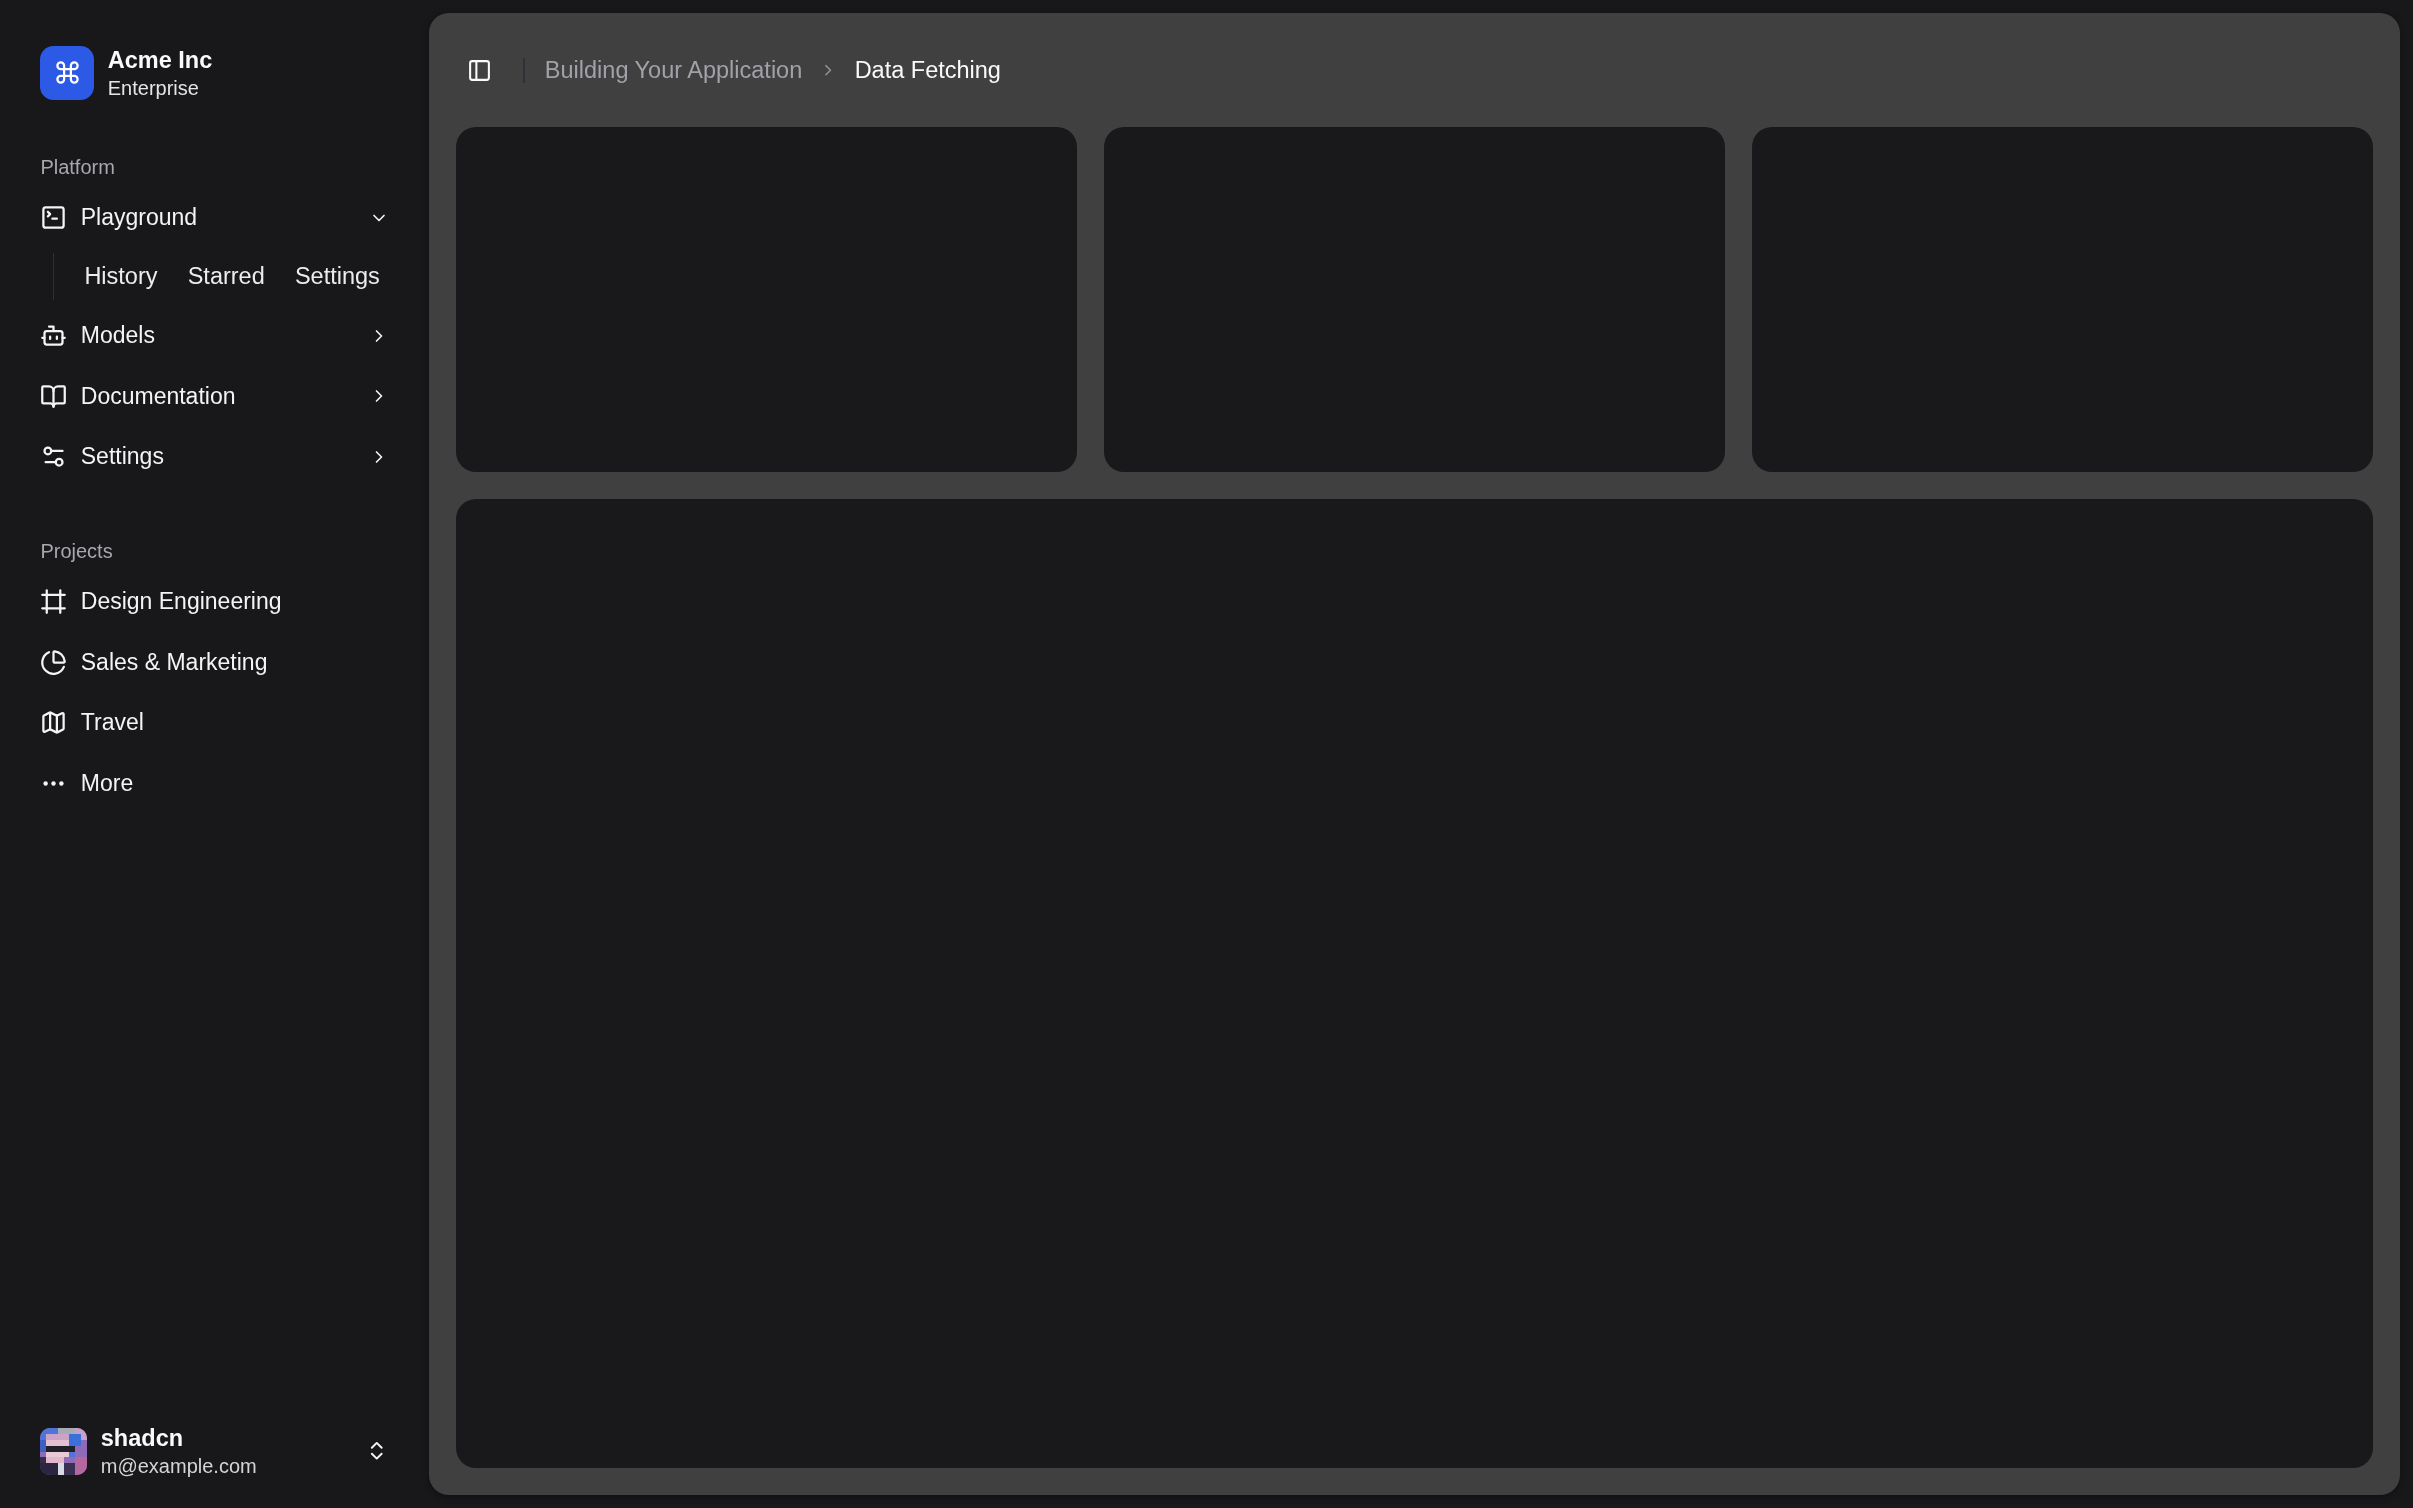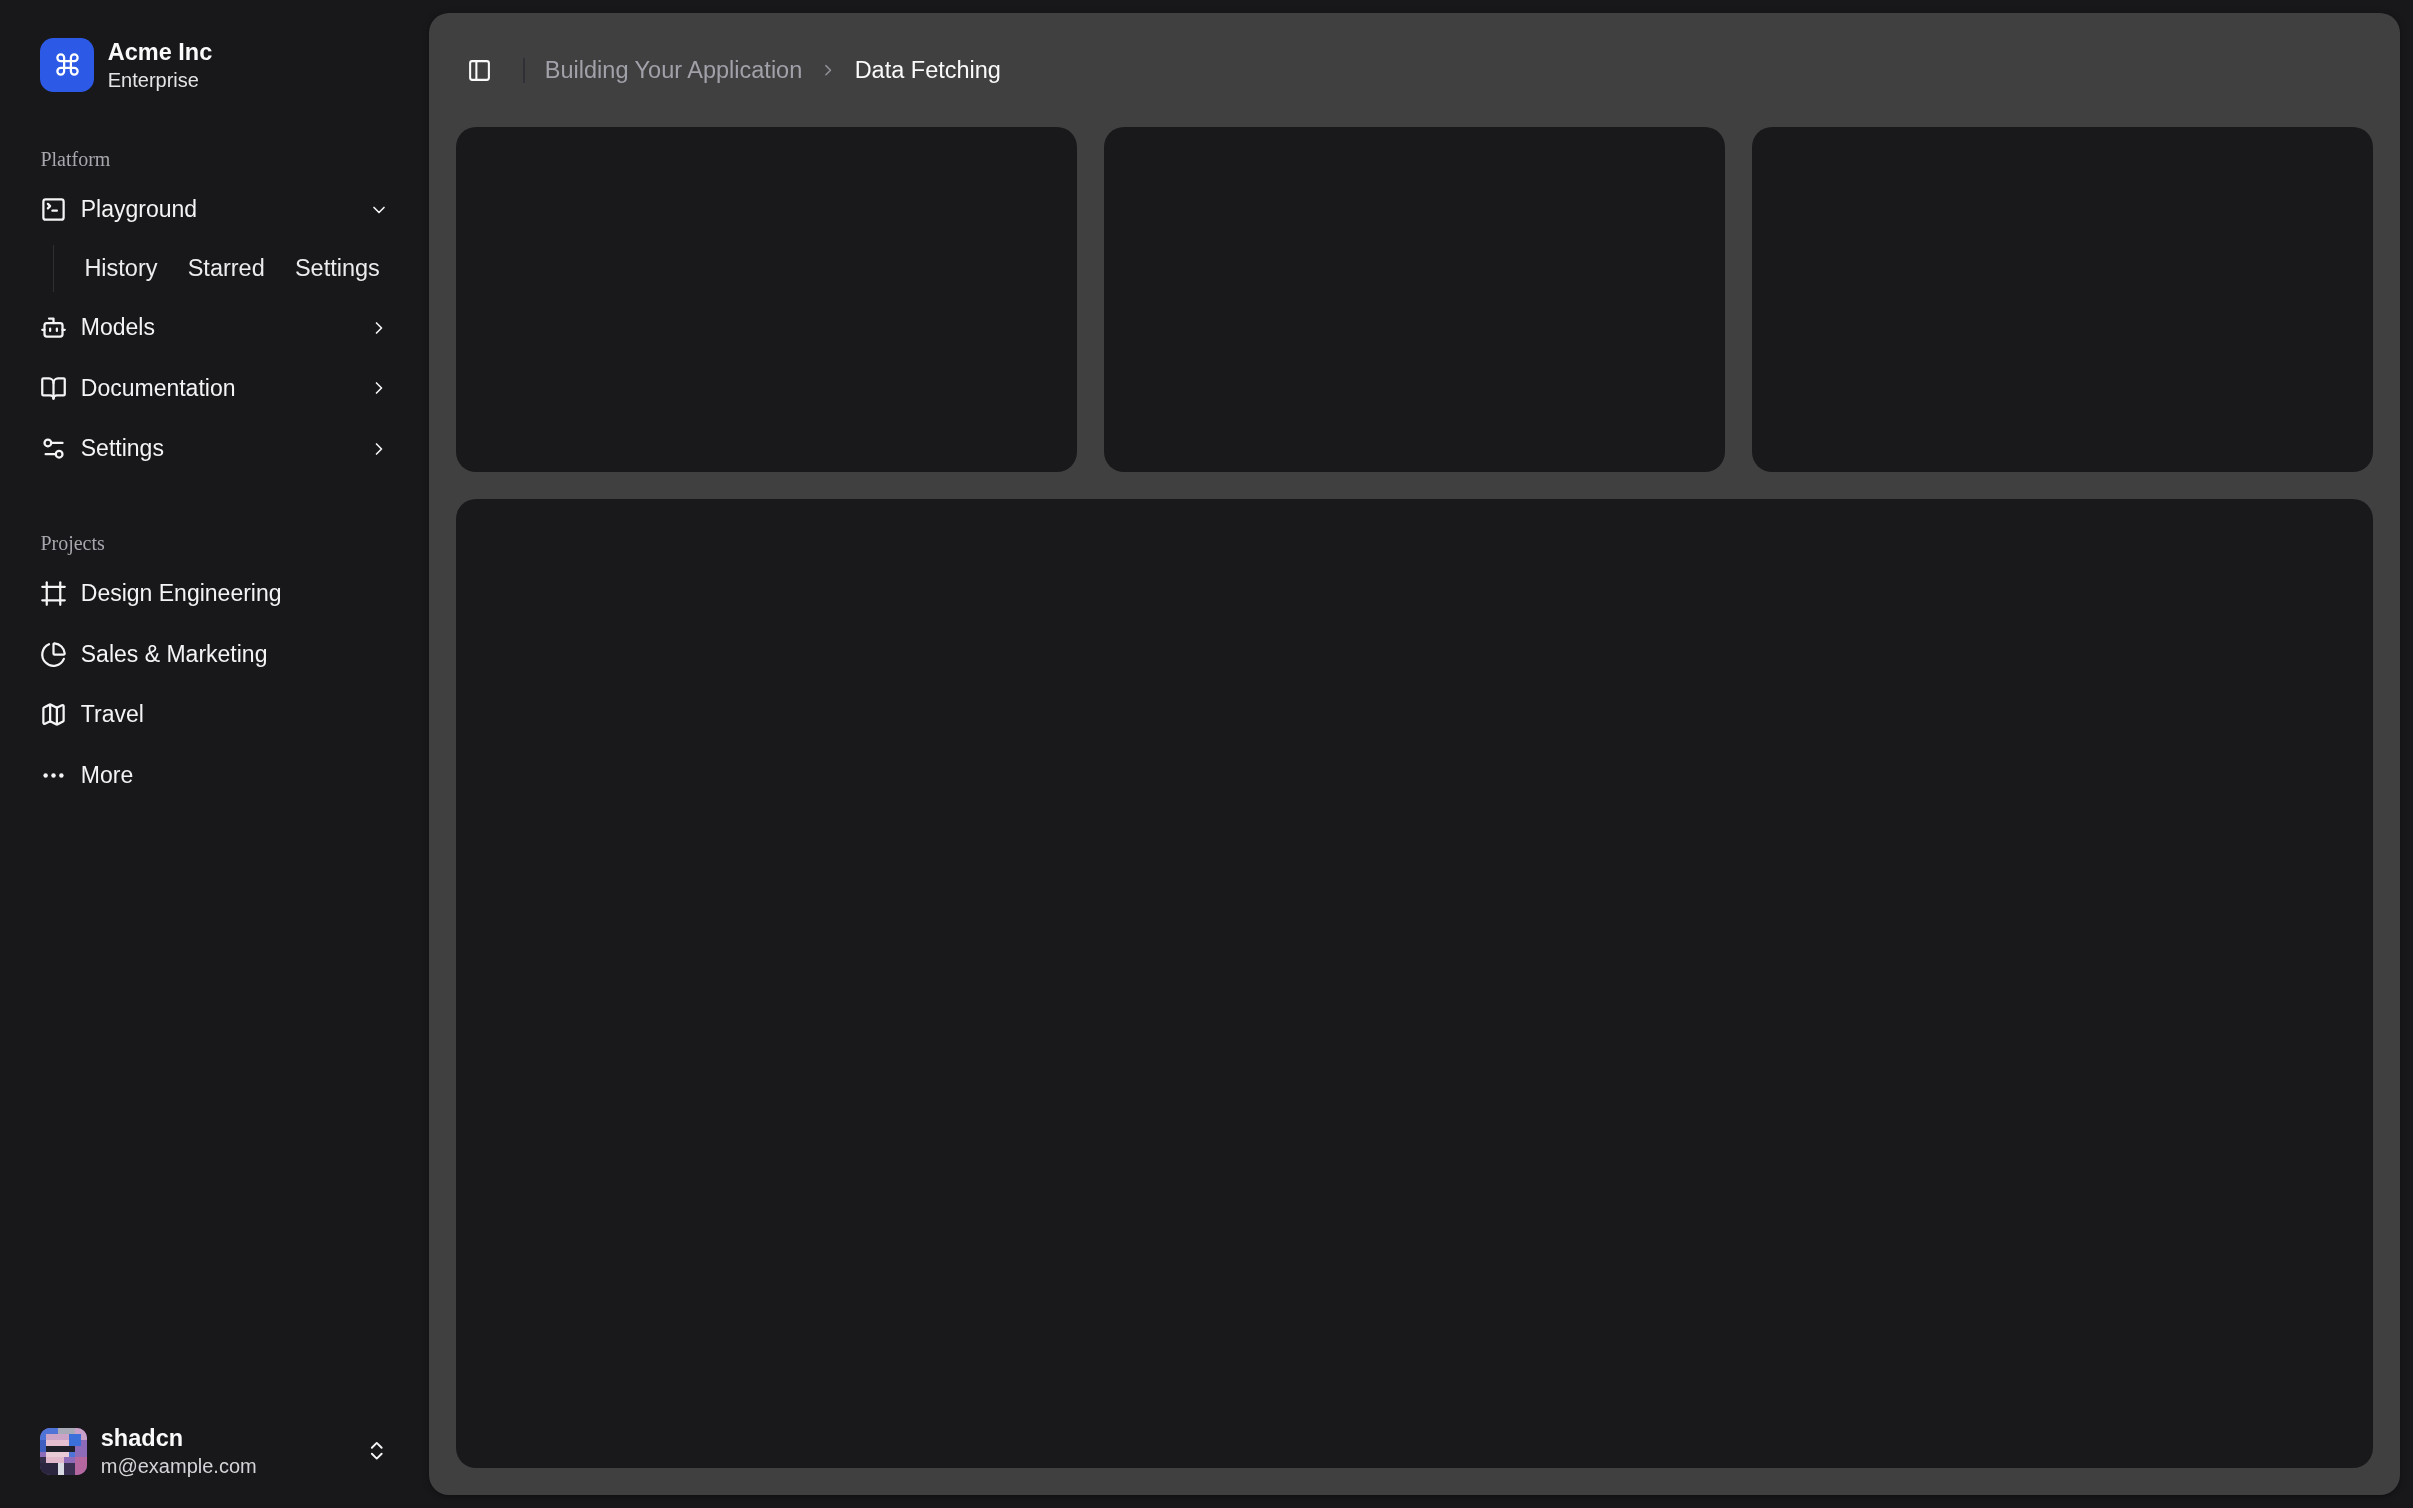--- a/index.html
+++ b/index.html
@@ -9,42 +9,42 @@
     color: #f4f4f5;
     font-family: "Liberation Sans", sans-serif;
     position: relative;
     -webkit-font-smoothing: antialiased;
   }
 
   
   .sidebar {
     position: absolute; left: 0; top: 0; bottom: 0; width: 429px;
     display: flex; flex-direction: column;
-    padding: 31px 27px 20px;
+    padding: 39px 27px 20px;
   }
   .team-row {
     display: flex; align-items: center; gap: 13.4px;
     padding: 6.7px 13.4px; border-radius: 10px; margin-bottom: 13.4px;
     cursor: pointer;
   }
   .team-logo {
     width: 54px; height: 54px; border-radius: 13.4px;
     background: #2c59e5; color: #ffffff;
     display: flex; align-items: center; justify-content: center;
     flex: none;
   }
   .team-logo svg { width: 27px; height: 27px; }
   .team-meta { display: flex; flex-direction: column; gap: 1.7px; line-height: 1.2; }
   .team-name { font-size: 23.5px; font-weight: 700; color: #fafafa; }
   .team-plan { font-size: 20px; color: #e4e4e7; }
 
   .group-label {
     font-size: 20px; color: #a7a7ad; padding: 0 13.4px;
     height: 27px; line-height: 27px;
-    margin-top: 47px; margin-bottom: 10px; font-family: Liberation Serif, serif;
+    margin-top: 47px; margin-bottom: 10px;
   }
   .menu { display: flex; flex-direction: column; }
   .menu-item {
     display: flex; align-items: center; gap: 13.4px;
     height: 54px; padding: 0 13.4px; border-radius: 10px;
     font-size: 23px; color: #f4f4f5; cursor: pointer;
     margin-bottom: 6.7px;
   }
   .menu-item .icon { width: 27px; height: 27px; flex: none; display: flex; }
   .menu-item .icon svg { width: 27px; height: 27px; }

